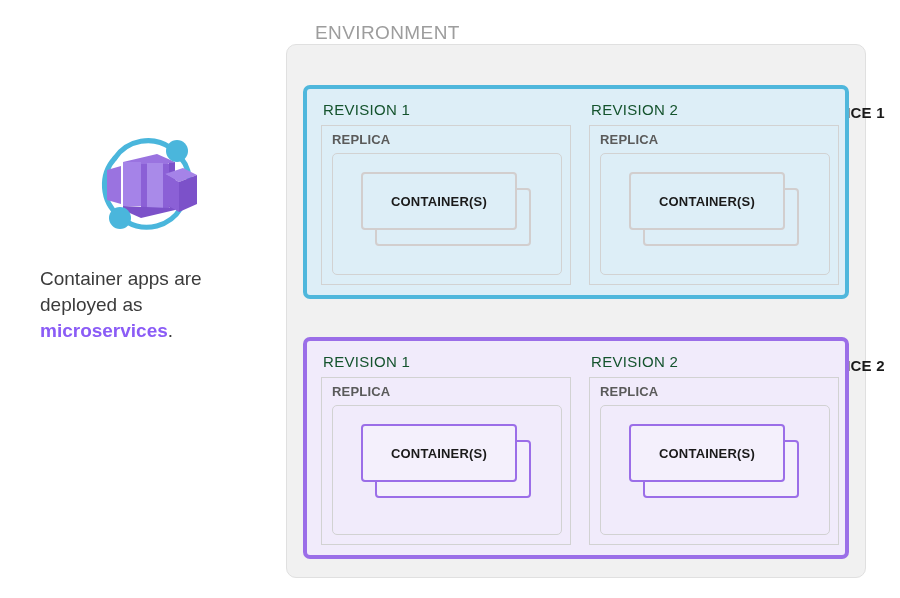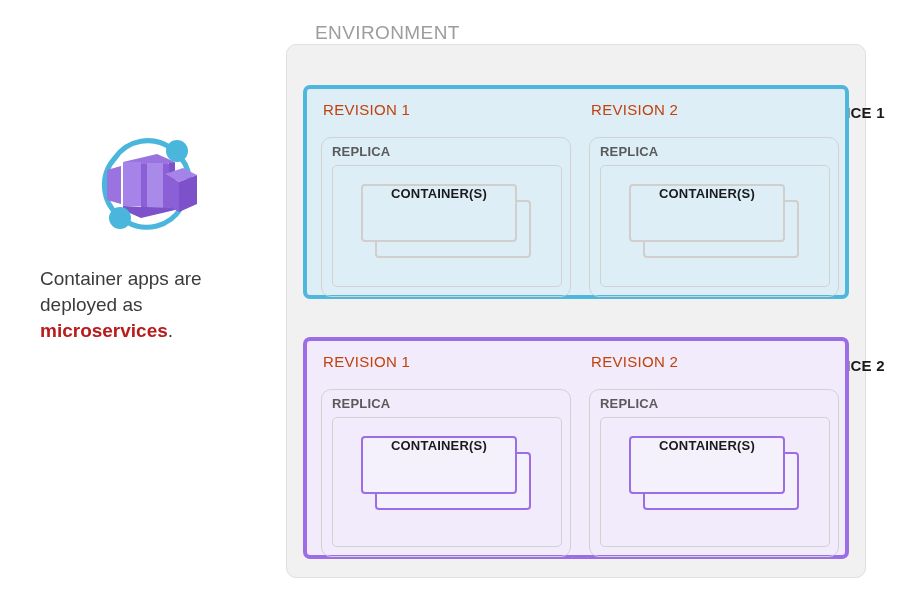--- a/index.html
+++ b/index.html
@@ -30,21 +30,21 @@
     margin-bottom: 22px;
   }
   #caption {
     font-size: 19px;
     line-height: 26px;
     color: #3b3b3b;
     font-family: "Liberation Sans", sans-serif;
   }
   #caption .bold {
     font-weight: bold;
-    color: #b91c1c;
+    color: #8b5cf6;
   }
 
   
   #environment-label {
     position: absolute;
     left: 315px;
     top: 22px;
     font-size: 19px;
     letter-spacing: 0.4px;
     color: #9d9d9d;
@@ -108,32 +108,32 @@
   .revision.rev-2nd { left: 278px; }
   .revision.rev-1st { left: 10px; }
   .app-box.tall .revision { height: 196px; }
 
   .revision-label {
     position: absolute;
     left: 6px;
     top: 0px;
     font-size: 15px;
     letter-spacing: 0.3px;
-    color: #c2410c;
+    color: #14532d;
   }
 
   .replica-box {
     position: absolute;
     left: 4px;
-    top: 36px;
+    top: 24px;
     width: 250px;
     height: 160px;
     box-sizing: border-box;
     border: 1.5px solid #d2d2d2;
-    border-radius: 10px;
+    border-radius: 0;
   }
   .app-box.tall .replica-box { height: 168px; }
 
   .replica-label {
     position: absolute;
     left: 10px;
     top: 6px;
     font-size: 13px;
     font-weight: bold;
     letter-spacing: 0.2px;
@@ -175,21 +175,21 @@
     position: absolute;
     left: 0px;
     top: 0px;
     width: 156px;
     height: 58px;
     box-sizing: border-box;
     border-radius: 4px;
     border-width: 2px;
     border-style: solid;
     display: flex;
-    align-items: flex-start;
+    align-items: center;
     justify-content: center;
   }
   .container-label {
     font-size: 13px;
     font-weight: bold;
     letter-spacing: 0.2px;
     color: #1a1a1a;
   }
 
   

